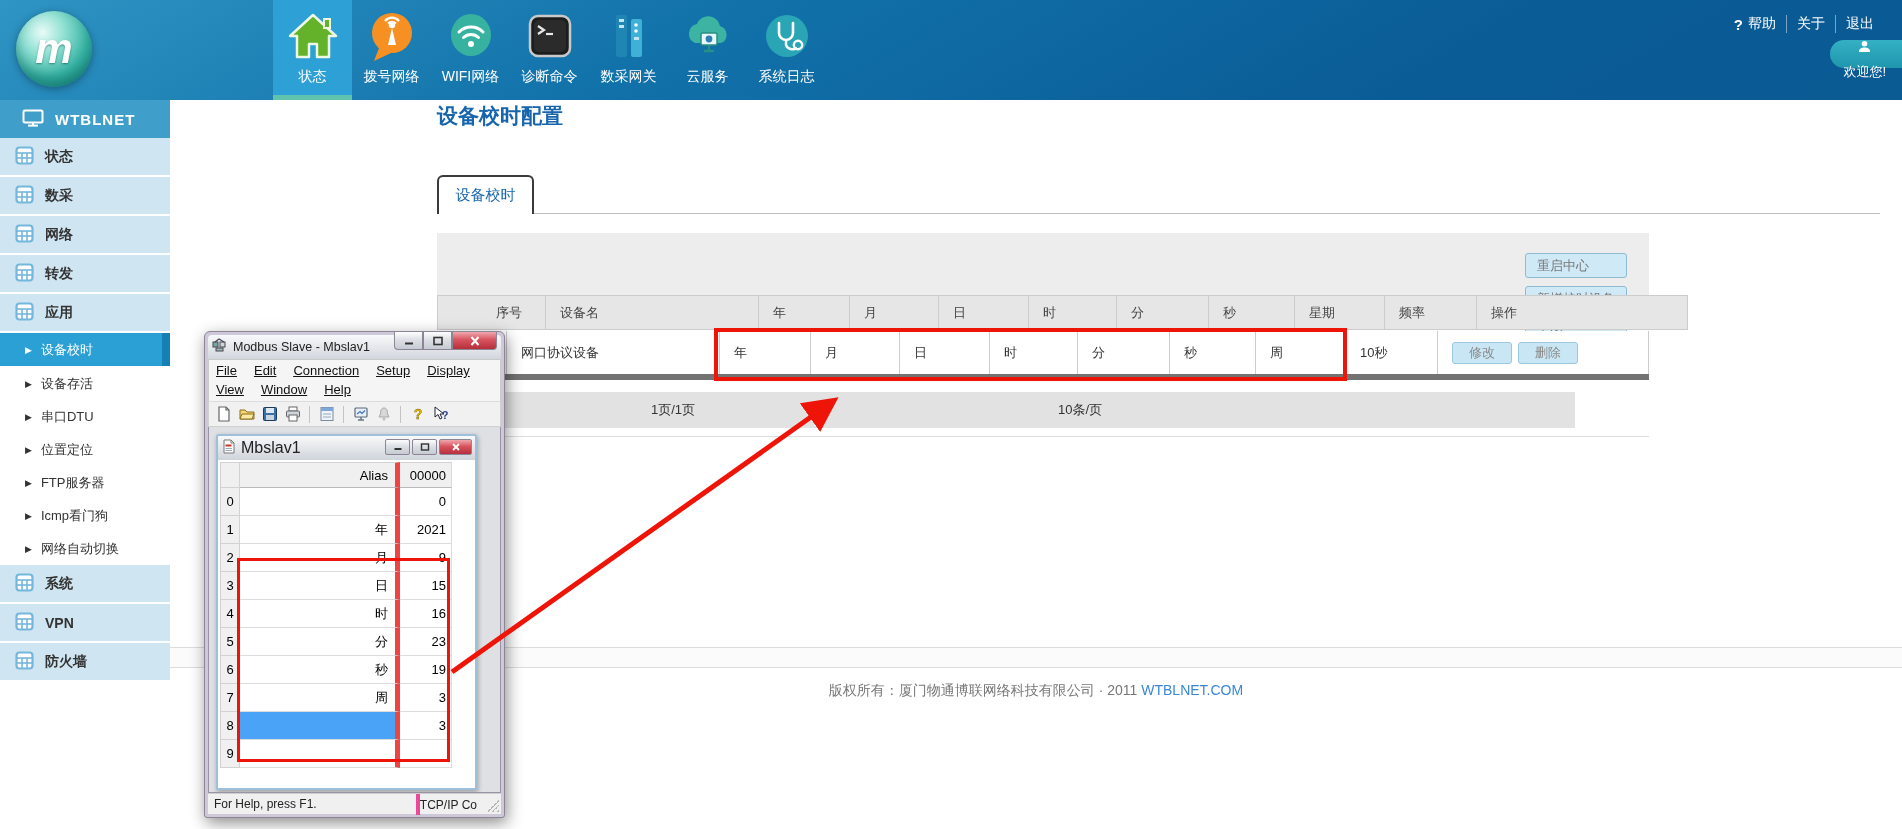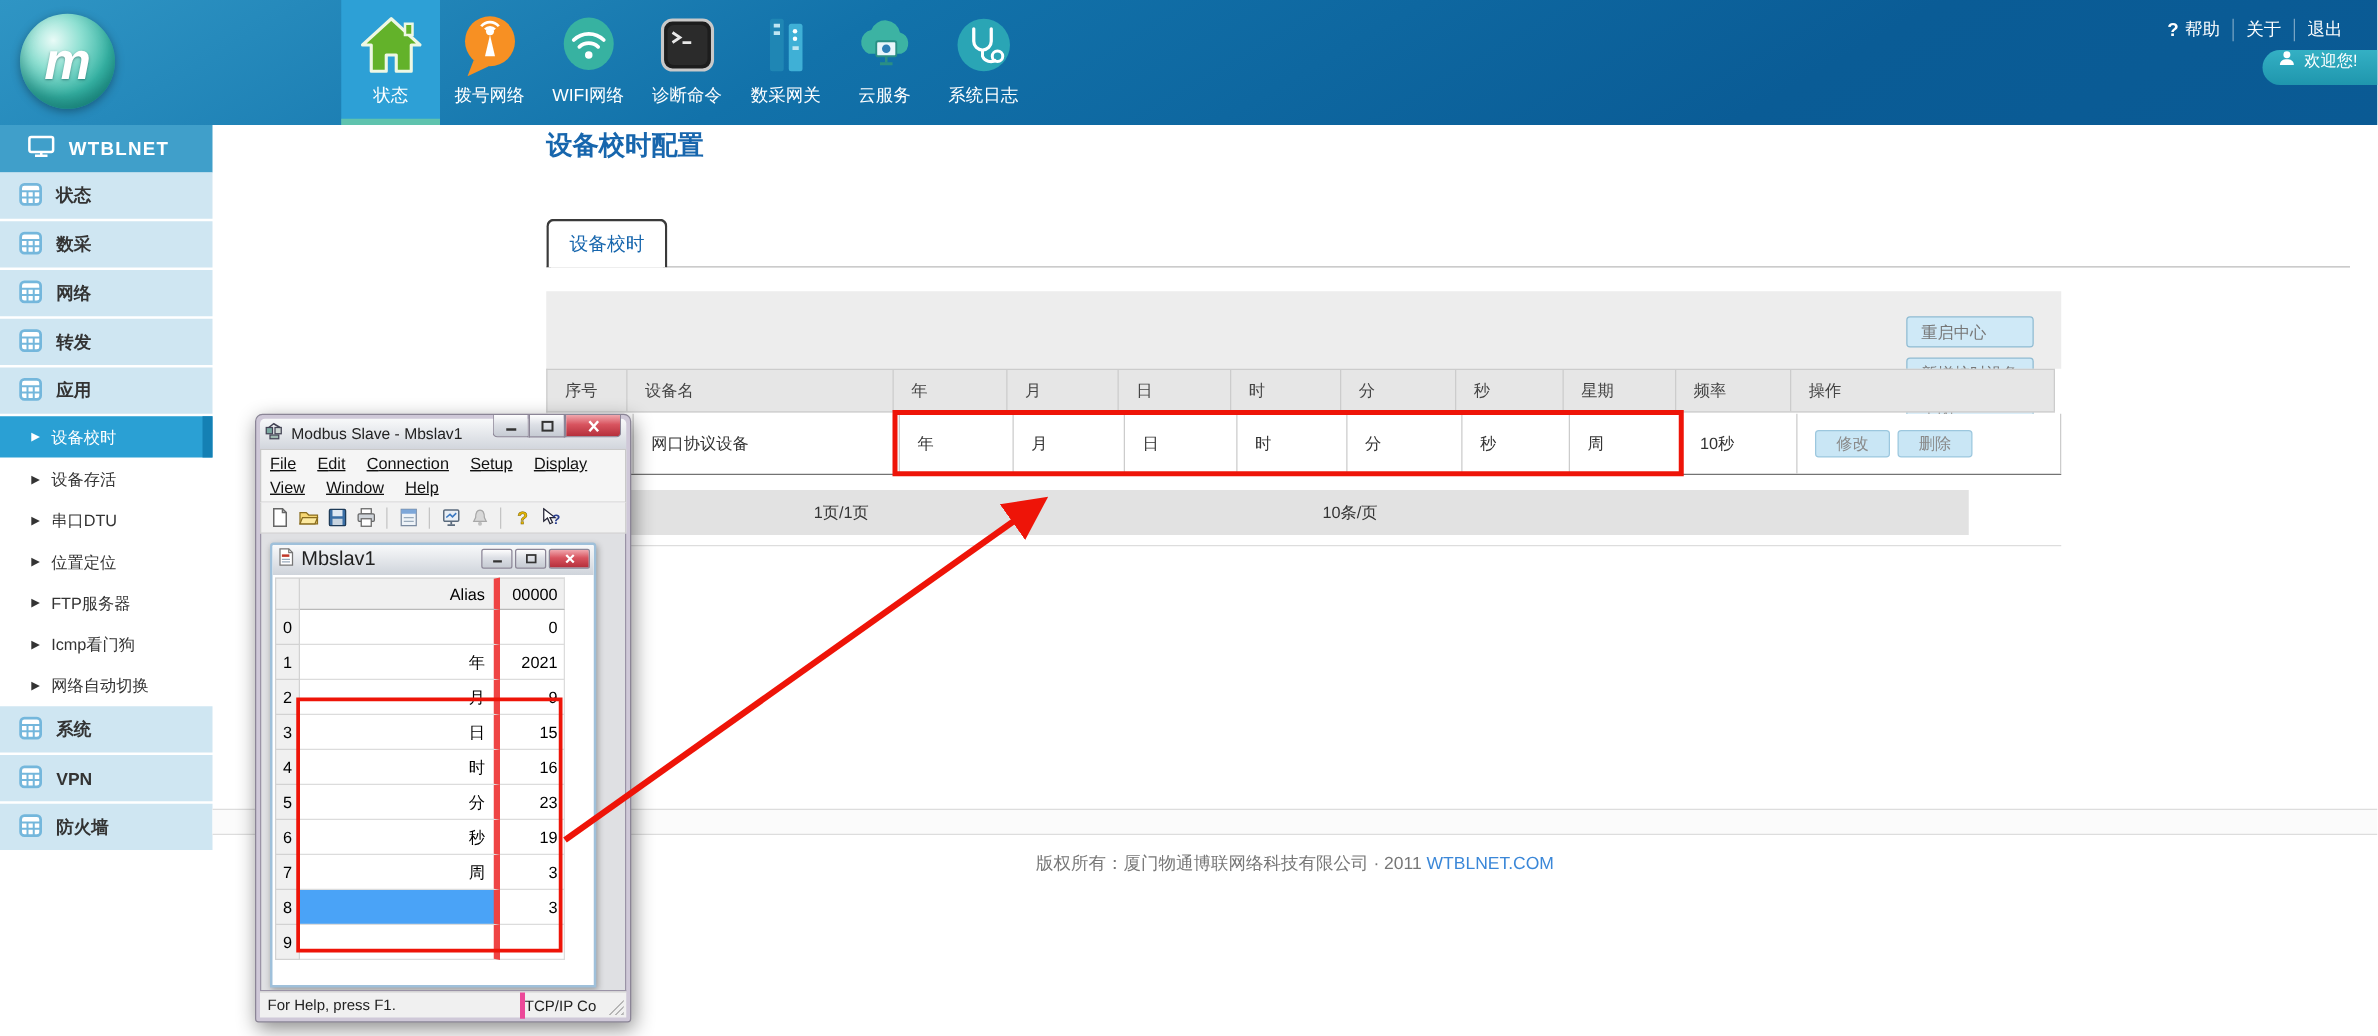--- a/index.html
+++ b/index.html
@@ -19,21 +19,21 @@
   .nav-item{width:79px;height:100px;display:flex;flex-direction:column;align-items:center;padding-top:9px;cursor:pointer;}
   .nav-item.active{background:#2da0d6;border-bottom:5px solid #5fc3ae;padding-bottom:0;}
   .nav-icon{width:54px;height:54px;display:block;}
   .nav-icon svg{width:54px;height:54px;display:block;}
   .nav-label{margin-top:5px;color:#fff;font-size:14px;white-space:nowrap;}
   .help-links{position:absolute;top:15px;right:18px;display:flex;align-items:center;color:#fff;font-size:14px;}
   .help-link{display:flex;align-items:center;gap:5px;padding:0 10px;cursor:pointer;border-left:1px solid rgba(255,255,255,.45);}
   .help-link:first-child{border-left:none;}
   .q-icon{font-weight:bold;font-size:15px;}
   .welcome-badge{position:absolute;top:40px;right:0;height:28px;background:linear-gradient(#34b0c4,#1f96ad);
-    border-radius:14px 0 0 14px;color:#fff;display:flex;align-items:flex-start;gap:7px;padding:0 16px 0 13px;font-size:13px;cursor:pointer;}
+    border-radius:14px 0 0 14px;color:#fff;display:flex;align-items:center;gap:7px;padding:0 16px 0 13px;font-size:13px;cursor:pointer;flex-direction:column;}
 
   
   .sidebar{position:absolute;left:0;top:100px;width:170px;height:729px;background:#fff;}
   .sidebar-header{height:38px;background:#409fca;color:#fff;display:flex;align-items:center;gap:11px;padding-left:22px;
     font-weight:bold;font-size:15px;letter-spacing:1px;}
   .side-item{height:37px;background:#cfe6f2;margin-bottom:2px;display:flex;align-items:center;gap:11px;padding-left:15px;
     font-size:14px;font-weight:bold;color:#333;cursor:pointer;}
   .sub-item{height:33px;display:flex;align-items:center;gap:9px;padding-left:25px;font-size:13px;color:#333;cursor:pointer;background:#fff;}
   .sub-item .caret{font-size:9px;color:#333;}
   .sub-item.active{background:#2aa0d4;color:#fff;position:relative;margin-bottom:1px;}
@@ -46,21 +46,21 @@
     border-radius:6px 6px 0 0;background:#fff;color:#1766ad;font-size:15px;display:flex;align-items:center;justify-content:center;z-index:2;cursor:pointer;}
   .tab-line{position:absolute;left:437px;top:213px;width:1443px;height:1px;background:#bbb;}
 
   .panel{position:absolute;left:437px;top:233px;width:1212px;height:204px;background:#fff;border-bottom:1px solid #ddd;}
   .panel-top{position:absolute;left:0;top:0;width:1212px;height:62px;background:#ededed;}
   .panel-buttons{position:absolute;top:20px;right:22px;display:flex;gap:8px;flex-direction:column;}
   .btn{height:25px;padding:0 11px;background:#cfe9f7;border:1px solid #8fbbd2;border-radius:3px;color:#777;
     font-size:13px;display:flex;align-items:center;cursor:pointer;white-space:nowrap;}
   .thead{position:absolute;left:0;top:62px;display:flex;height:35px;background:#e6e6e6;border-top:1px solid #ccc;border-bottom:1px solid #ccc;border-left:1px solid #ccc;}
   .th{border-right:1px solid #ccc;display:flex;align-items:center;padding-left:14px;font-size:13px;color:#444;}
-  .trow{position:absolute;left:0;top:98px;display:flex;height:49px;background:#fff;border-bottom:1px solid #737373;border-left:1px solid #ccc;text-align:right;}
+  .trow{position:absolute;left:0;top:98px;display:flex;height:49px;background:#fff;border-bottom:6px solid #737373;border-left:1px solid #ccc;text-align:right;}
   .td{border-right:1px solid #ccc;display:flex;align-items:center;padding-left:14px;font-size:13px;color:#333;gap:6px;}
   .mini-btn{height:22px;padding:0 16px;background:#c9e6f5;border:1px solid #9cc7de;border-radius:3px;color:#8a8a8a;font-size:13px;display:flex;align-items:center;cursor:pointer;}
   .pagination{position:absolute;left:6px;top:159px;width:1132px;height:36px;background:#e2e2e2;}
   .pg-text{position:absolute;top:0;height:36px;display:flex;align-items:center;transform:translateX(-50%);font-size:13px;color:#333;}
 
   .footer-band{position:absolute;left:170px;top:647px;width:1732px;height:21px;border-top:1px solid #ddd;border-bottom:1px solid #ddd;background:#fbfbfb;}
   .footer-text{position:absolute;left:170px;top:682px;width:1732px;text-align:center;font-size:14px;color:#777;}
   .footer-link{color:#3a87d8;cursor:pointer;}
 
   
@@ -351,21 +351,21 @@
 
 <div class="panel">
   <div class="panel-top">
     <div class="panel-buttons">
         <div class="btn">重启中心</div>
         <div class="btn">新增校时设备</div>
         <div class="btn">关闭</div>
       </div>
   </div>
   <div class="thead">
-      <div class="th" style="width: 64px;">序号</div>
+      <div class="th" style="width: 64px; margin-left: 44px;">序号</div>
       <div class="th" style="width: 213px;">设备名</div>
       <div class="th" style="width: 91px;">年</div>
       <div class="th" style="width: 89px;">月</div>
       <div class="th" style="width: 90px;">日</div>
       <div class="th" style="width: 88px;">时</div>
       <div class="th" style="width: 92px;">分</div>
       <div class="th" style="width: 86px;">秒</div>
       <div class="th" style="width: 90px;">星期</div>
       <div class="th" style="width: 92px;">频率</div>
       <div class="th" style="width: 211px;">操作</div>

